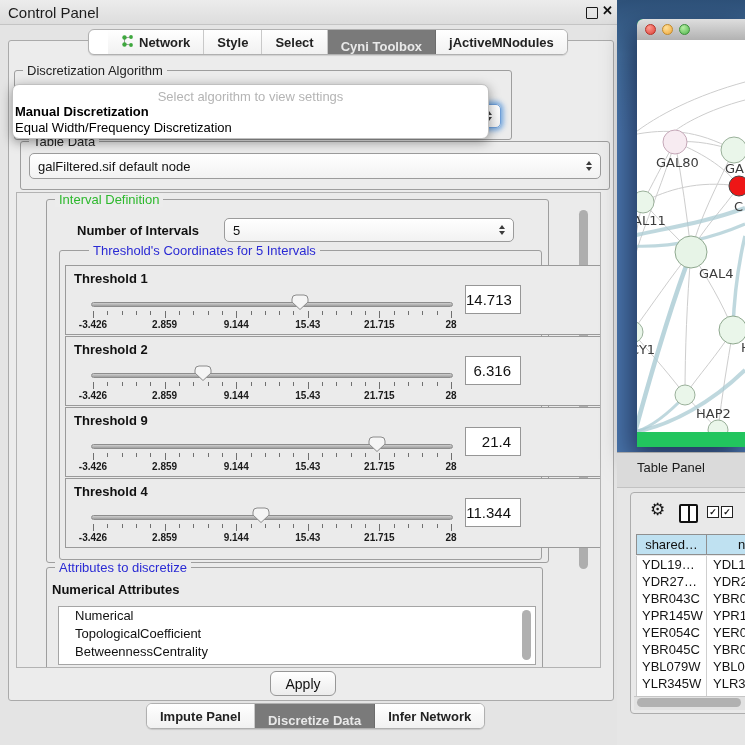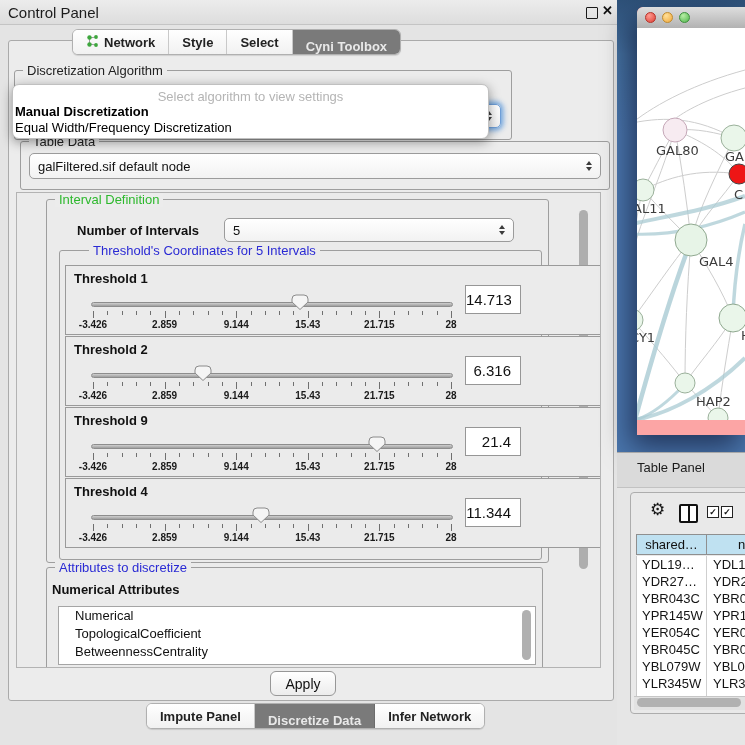--- a/index.html
+++ b/index.html
@@ -17,21 +17,21 @@
   .cp-title{left:8px;top:4px;font-size:15px;color:#1c1c1c;}
   .float-icon{left:586px;top:7px;width:10px;height:10px;border:1.5px solid #1a1a1a;border-radius:1px;background:transparent;}
   .close-icon{left:602px;top:3px;font-size:13px;font-weight:900;color:#111;}
 
   .main-panel{left:8px;top:40px;width:604px;height:659px;background:#ececec;border:1px solid #aaa;border-radius:3px;}
 
   .seg{display:flex;height:24px;border:1px solid #b0b0b0;border-radius:6px;background:#fff;overflow:hidden;box-shadow:0 1px 1px rgba(0,0,0,.12);z-index:6;}
   .seg .s{display:flex;align-items:center;gap:5px;padding:0 13px;font-size:13px;font-weight:700;color:#222;background:linear-gradient(#fff,#f1f1f1);border-right:1px solid #c9c9c9;white-space:nowrap;}
   .seg .s:last-child{border-right:none;}
   .seg .s.active{background:var(--active-tab,#7a7a7a);color:#e9e9e9;border-right-color:#6c6c6c;align-items:flex-end;}
-  .top-tabs{left:72px;top:29px;}
+  .top-tabs{left:88px;top:29px;padding-left:19px;}
   .bottom-tabs{left:146px;top:703px;}
 
   
   .grp{border:1px solid #9e9e9e;border-radius:3px;background:transparent;}
   .grp>.gtitle{position:absolute;top:-8px;left:8px;background:#ececec;padding:0 4px;font-size:13px;color:#222;white-space:nowrap;}
   .gtitle.green{color:var(--green-title,#2db82d);}
   .gtitle.blue{color:var(--blue-title,#2a2ad4);}
 
   .combo{background:linear-gradient(#fff,#f2f2f2);border:1px solid #9b9b9b;border-radius:5px;display:flex;align-items:center;padding:0 8px;font-size:13px;color:#111;box-sizing:border-box;}
   .combo .ctext{overflow:hidden;white-space:nowrap;}
@@ -57,21 +57,21 @@
   .th-value{position:absolute;left:399px;top:19px;width:56px;height:29px;background:#fff;border:1px solid #969696;font-family:"Liberation Sans",sans-serif;font-size:15px;color:#111;text-align:right;padding:0 9px 0 0;box-sizing:border-box;}
 
   .attr-list{position:absolute;left:11px;top:38px;width:476px;height:57px;background:#fff;border:1px solid #a5a5a5;overflow:hidden;}
   .attr-item{font-size:13px;color:#111;padding-left:16px;line-height:18px;white-space:nowrap;}
   .attr-scroll{position:absolute;right:4px;top:3px;width:9px;height:50px;border-radius:5px;background:#b0b0b0;}
 
   .apply-btn{left:270px;top:671px;width:64px;height:23px;background:linear-gradient(#fff,#ececec);border:1px solid #979797;border-radius:6px;font-size:14px;color:#111;display:flex;align-items:center;justify-content:center;}
 
   
   .desktop{left:617px;top:0;width:128px;height:452px;background:linear-gradient(180deg,#2e5179 0%,#44709f 12%,#4a76ad 30%,#4a76ad 100%);}
-  .net-window{left:637px;top:7px;width:108px;height:428px;border-radius:6px 0 0 0;box-shadow:-6px 12px 28px rgba(0,0,25,.55);overflow:hidden;background:#fca5a5;}
+  .net-window{left:637px;top:19px;width:108px;height:428px;border-radius:6px 0 0 0;box-shadow:-6px 12px 28px rgba(0,0,25,.55);overflow:hidden;background:#22c55e;}
   .net-titlebar{position:absolute;left:0;top:0;width:100%;height:21px;background:linear-gradient(#dedede,#b2b2b2);border-bottom:1px solid #8f8f8f;border-radius:6px 0 0 0;}
   .light{position:absolute;top:5px;width:11px;height:11px;border-radius:50%;box-sizing:border-box;}
   .light.red{left:8px;background:radial-gradient(circle at 35% 30%,#ff9a90,#dd4137);border:1px solid #b53229;}
   .light.yellow{left:25px;background:radial-gradient(circle at 35% 30%,#ffe09a,#f0a83a);border:1px solid #c08a2c;}
   .light.green{left:42px;background:radial-gradient(circle at 35% 30%,#b7eea4,#4fb54c);border:1px solid #3d8f3c;}
   .net-canvas{position:absolute;left:0;top:21px;width:108px;height:392px;background:#fff;}
   #net-svg text{font-family:"DejaVu Sans",sans-serif;font-size:13px;fill:#3c3c3c;}
 
   .tp-bar{left:617px;top:452px;width:128px;height:34px;background:#dadada;border-top:1px solid #a8a8a8;border-bottom:1px solid #c2c2c2;}
   .tp-title{left:637px;top:460px;font-size:13px;color:#1c1c1c;}
@@ -112,20 +112,23 @@
         <span>Network</span>
       </div>
       <div class="s">
         <span>Style</span>
       </div>
       <div class="s">
         <span>Select</span>
       </div>
       <div class="s active">
         <span>Cyni Toolbox</span>
+      </div>
+      <div class="s">
+        <span>jActiveMNodules</span>
       </div>
     </div>
 
   <div class="abs grp" style="left:14px;top:70px;width:496px;height:68px;">
     <span class="gtitle">Discretization Algorithm</span>
     <div class="combo focused" style="position:absolute;left:8px;top:33px;width:478px;height:24px;">
       <span class="ctext">Manual Discretization</span>
       <span class="stepper">
           <span class="arr-up"></span>
           <span class="arr-dn"></span>

